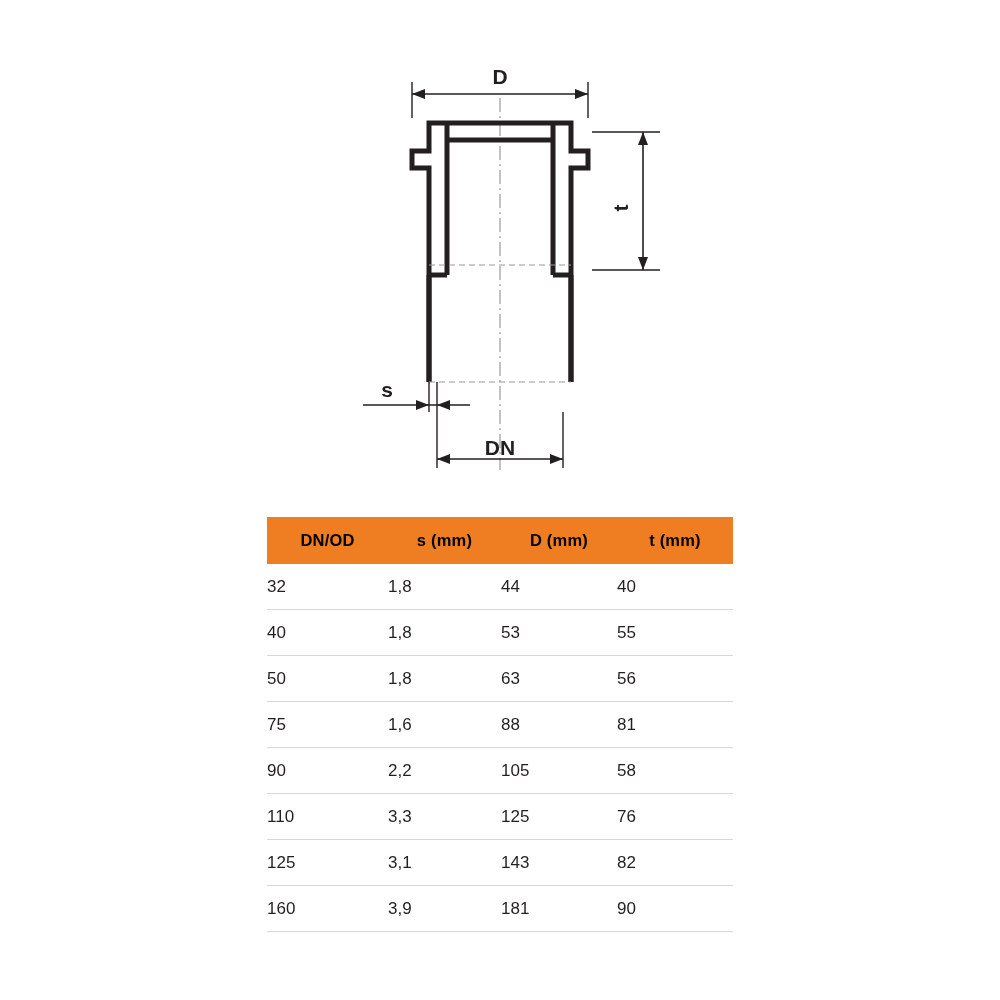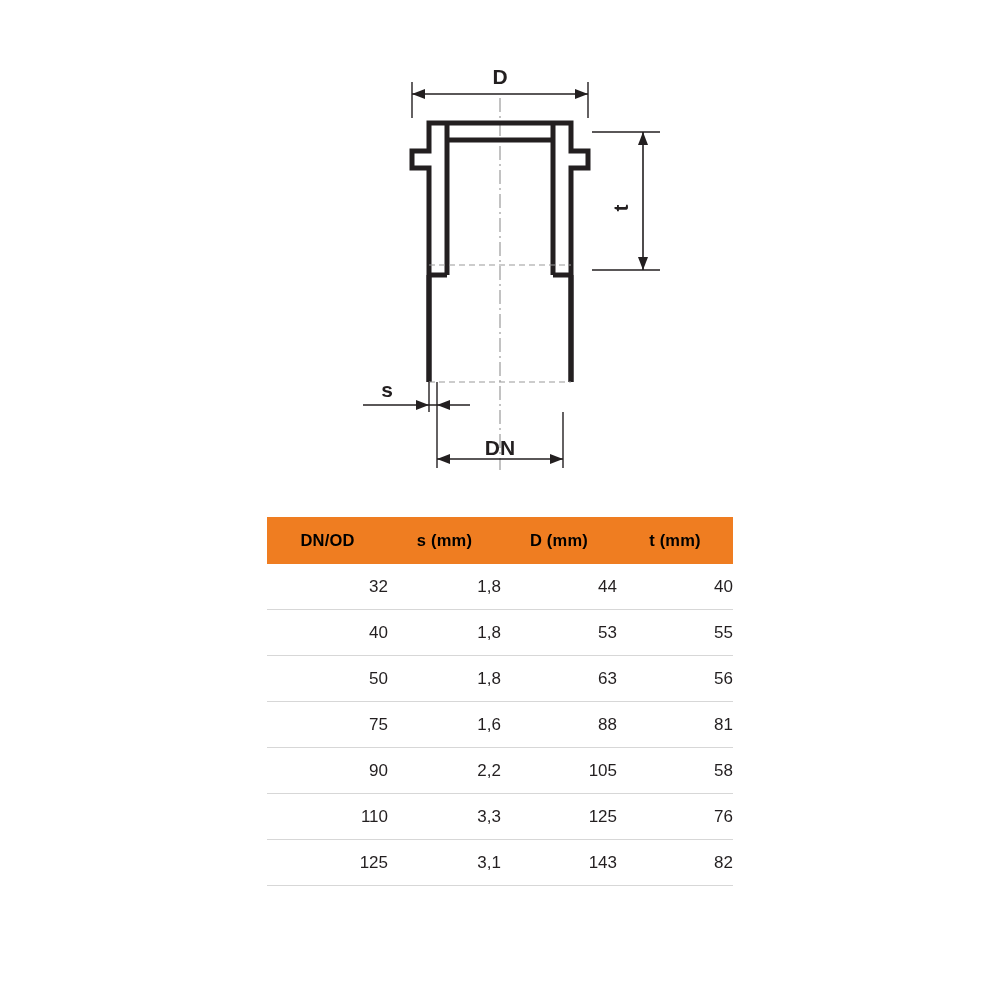--- a/index.html
+++ b/index.html
@@ -58,21 +58,21 @@
     letter-spacing: 0.2px;
   }
   table.spec thead th.col-dn { width: 121px; }
   table.spec thead th.col-s  { width: 113px; }
   table.spec thead th.col-d  { width: 116px; }
   table.spec thead th.col-t  { width: 116px; }
 
   table.spec tbody td {
     font-size: 17px;
     color: #231f20;
-    text-align: right;
+    text-align: left;
     padding: 13px 0 12px 0;
     border-bottom: 1px solid #d7d7d7;
     background: #ffffff;
   }
   table.spec tbody tr:last-child td {
     border-bottom: 1px solid #d7d7d7;
   }
 </style>
 </head>
 <body>
@@ -217,15 +217,21 @@
         <td>3,3</td>
         <td>125</td>
         <td>76</td>
       </tr>
       <tr>
         <td>125</td>
         <td>3,1</td>
         <td>143</td>
         <td>82</td>
       </tr>
+      <tr>
+        <td>160</td>
+        <td>3,9</td>
+        <td>181</td>
+        <td>90</td>
+      </tr>
     </tbody>
   </table>
 </div>
 
 </body></html>

